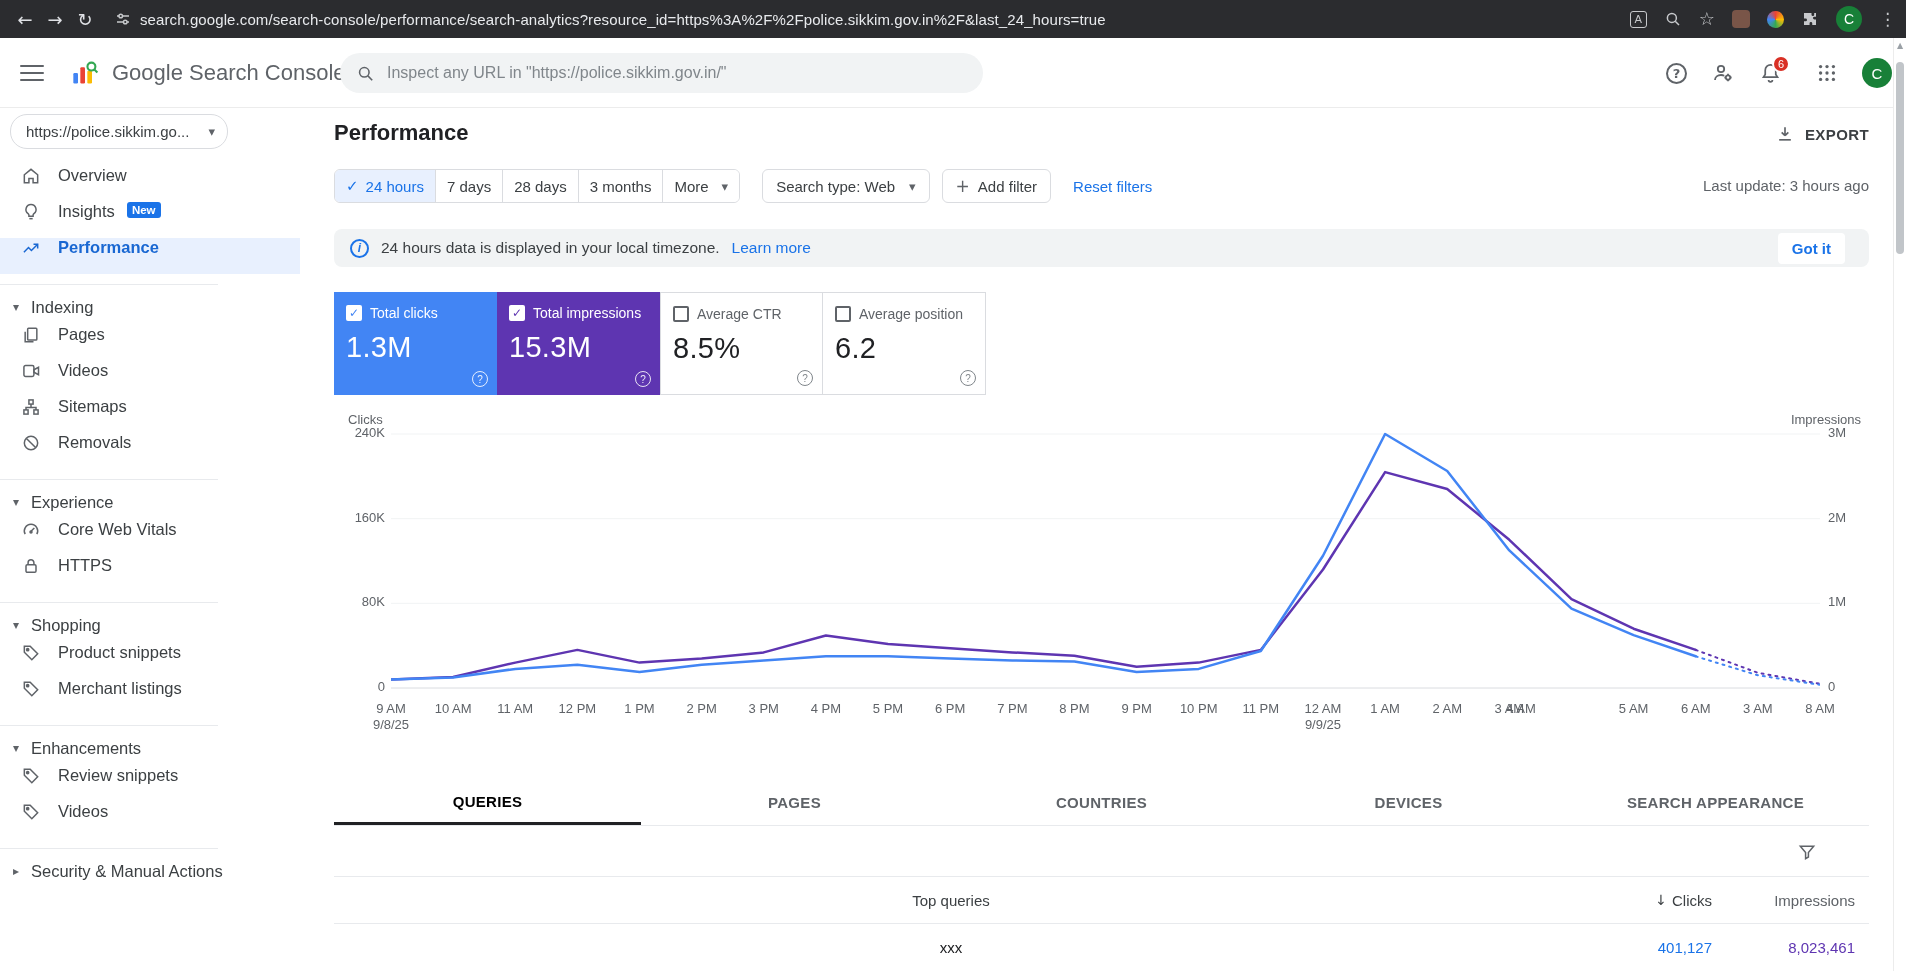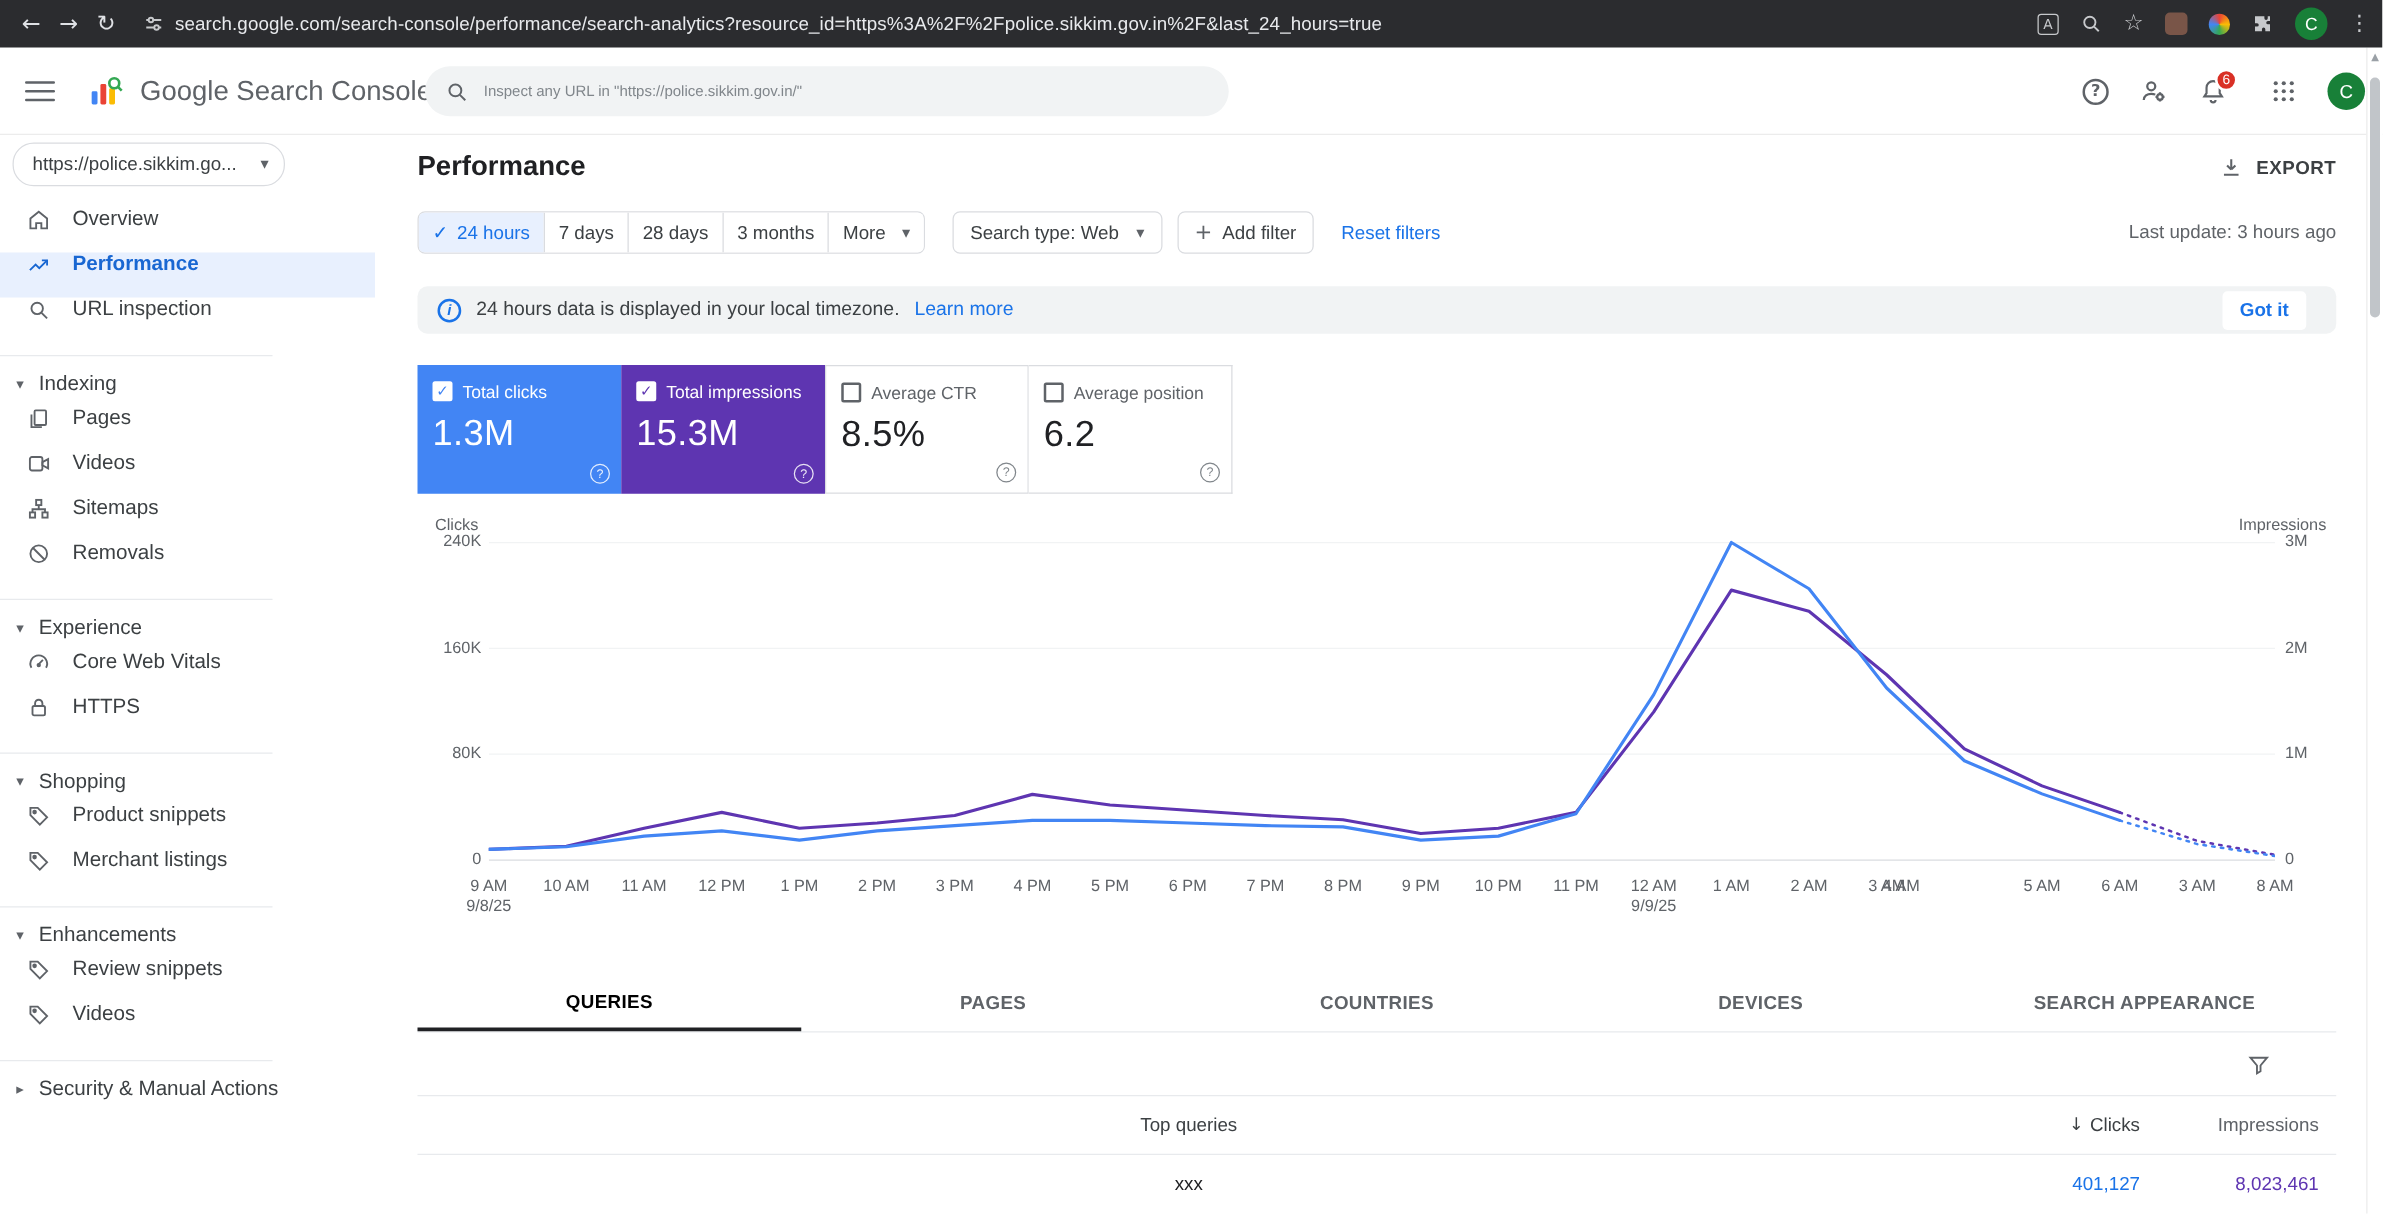--- a/index.html
+++ b/index.html
@@ -32,21 +32,21 @@
 
   
   .app-header { position:absolute; top:38px; left:0; width:1906px; height:70px; background:#fff;
     border-bottom:1px solid #ececec; display:flex; align-items:center; z-index:40; }
   .hamburger { width:24px; margin-left:20px; display:flex; flex-direction:column; gap:5px; }
   .hamburger i { display:block; height:2px; background:#5f6368; border-radius:1px; }
   .logo-wrap { display:flex; align-items:center; gap:12px; margin-left:26px; }
   .product-name { font-size:22px; color:#5f6368; }
   .gsc-search { position:absolute; left:340px; top:15px; width:643px; height:40px;
     background:#f1f3f4; border-radius:20px; display:flex; align-items:center; padding:0 16px; gap:12px; }
-  .gsc-search input { border:none; outline:none; background:transparent; flex:1; font-size:12px;
+  .gsc-search input { border:none; outline:none; background:transparent; flex:1; font-size:16px;
     color:#3c4043; font-family:inherit; }
   .gsc-search input::placeholder { color:#80868b; }
   .hdr-right { position:absolute; right:14px; top:0; height:70px; display:flex; align-items:center; gap:24px; }
   .help-circle { width:21px; height:21px; border:2px solid #5f6368; border-radius:50%;
     color:#5f6368; font-size:13px; font-weight:bold; display:flex; align-items:center; justify-content:center; }
   .bell-wrap { position:relative; }
   .badge { position:absolute; top:-7px; right:-8px; min-width:18px; height:18px; padding:0 3px;
     background:#d93025; border:2px solid #fff; border-radius:9px; color:#fff; font-size:11px;
     display:flex; align-items:center; justify-content:center; }
   .apps-grid { margin-left:10px; }
@@ -270,40 +270,41 @@
 
     <div class="nav-item" data-interactable="true">
       <span class="nicon" data-interactable="false">
         <svg width="20" height="20" viewBox="0 0 24 24" fill="none" stroke="currentColor" stroke-width="1.8">
             <path d="M4 10.5 12 4l8 6.5V20h-5.5v-5h-5v5H4z"></path>
           </svg>
       </span>
       <span data-interactable="false">Overview</span>
     </div>
 
+    <div class="nav-item" data-interactable="true">
+      <span class="nicon" data-interactable="false">
+        <svg width="20" height="20" viewBox="0 0 24 24" fill="none" stroke="currentColor" stroke-width="1.8">
+            <path d="M12 3a6 6 0 0 1 3.5 10.9c-.6.5-1 1.2-1 2V17h-5v-1.1c0-.8-.4-1.5-1-2A6 6 0 0 1 12 3z"></path>
+            <path d="M10 20h4"></path>
+          </svg>
+      </span>
+      <span data-interactable="false">Insights</span>
+      <span class="new-badge" data-interactable="false">New</span>
+    </div>
 
     <div class="nav-item active" data-interactable="true">
       <span class="nicon" data-interactable="false">
         <svg width="20" height="20" viewBox="0 0 24 24" fill="none" stroke="currentColor" stroke-width="1.8">
             <path d="M3.5 17l5.5-5.5 3.5 3.5L20 7.5"></path>
             <path d="M15 7.5h5v5"></path>
           </svg>
       </span>
       <span data-interactable="false">Performance</span>
     </div>
 
-    <div class="nav-item" data-interactable="true">
-      <span class="nicon" data-interactable="false">
-        <svg width="20" height="20" viewBox="0 0 24 24" fill="none" stroke="currentColor" stroke-width="1.8">
-            <circle cx="10.5" cy="10.5" r="5.5"></circle>
-            <path d="M14.7 14.7 20 20"></path>
-          </svg>
-      </span>
-      <span data-interactable="false">URL inspection</span>
-    </div>
 
     <div class="side-div" data-interactable="false"></div>
     <div class="section-head" data-interactable="true">
       <span class="sec-caret glyph" data-interactable="false">▾</span>
       <span data-interactable="false">Indexing</span>
     </div>
 
     <div class="nav-item" data-interactable="true">
       <span class="nicon" data-interactable="false">
         <svg width="20" height="20" viewBox="0 0 24 24" fill="none" stroke="currentColor" stroke-width="1.8">

